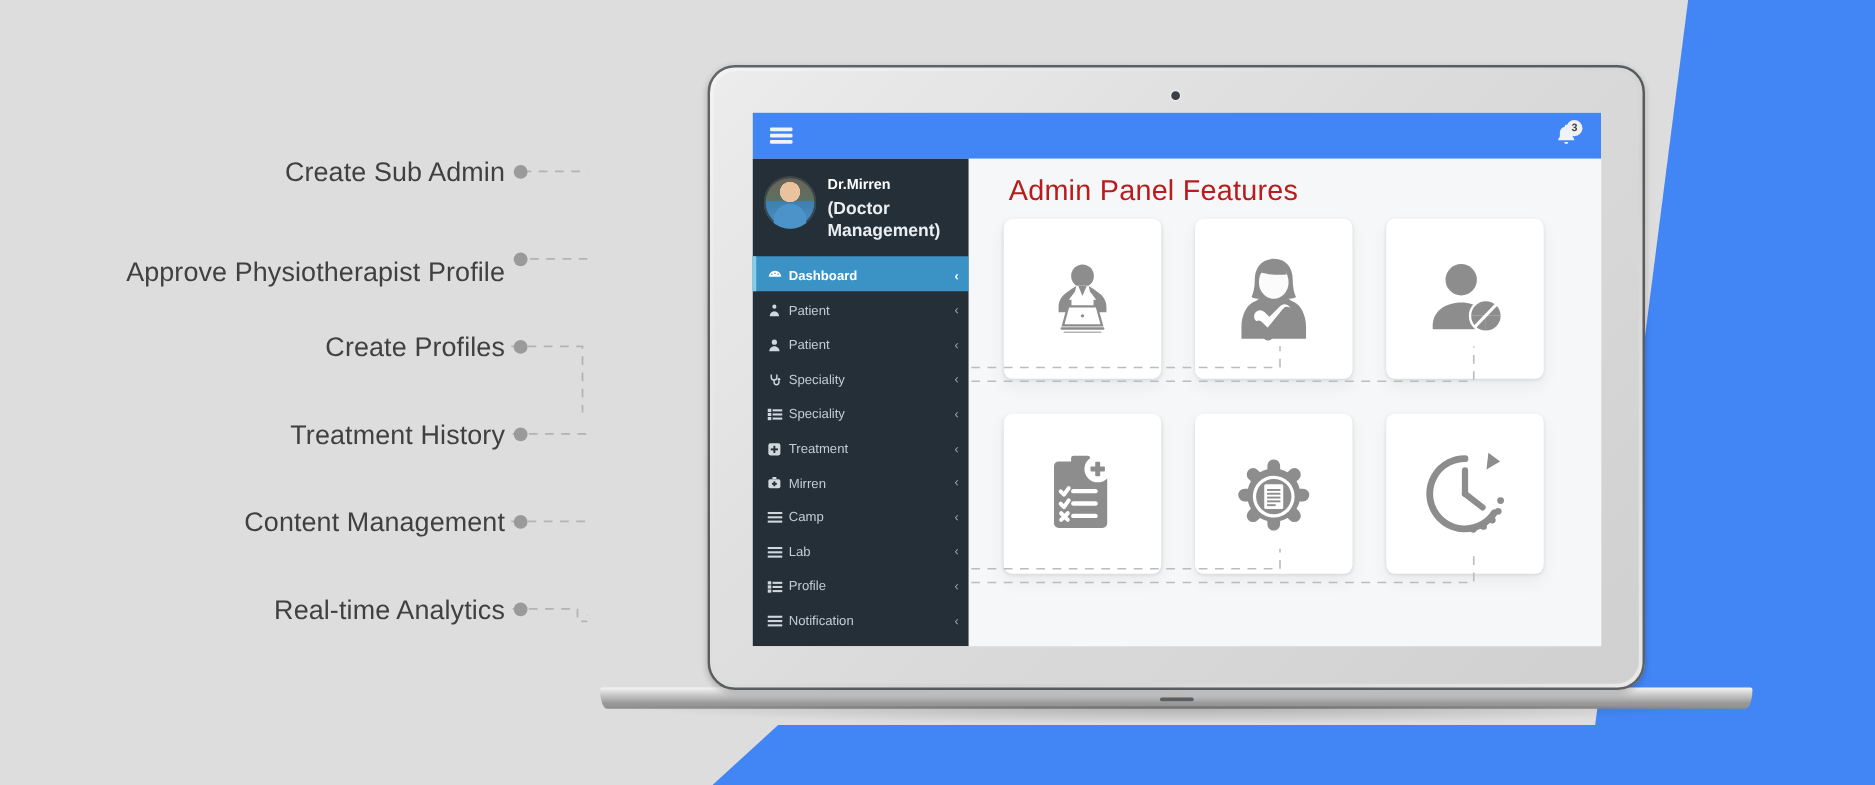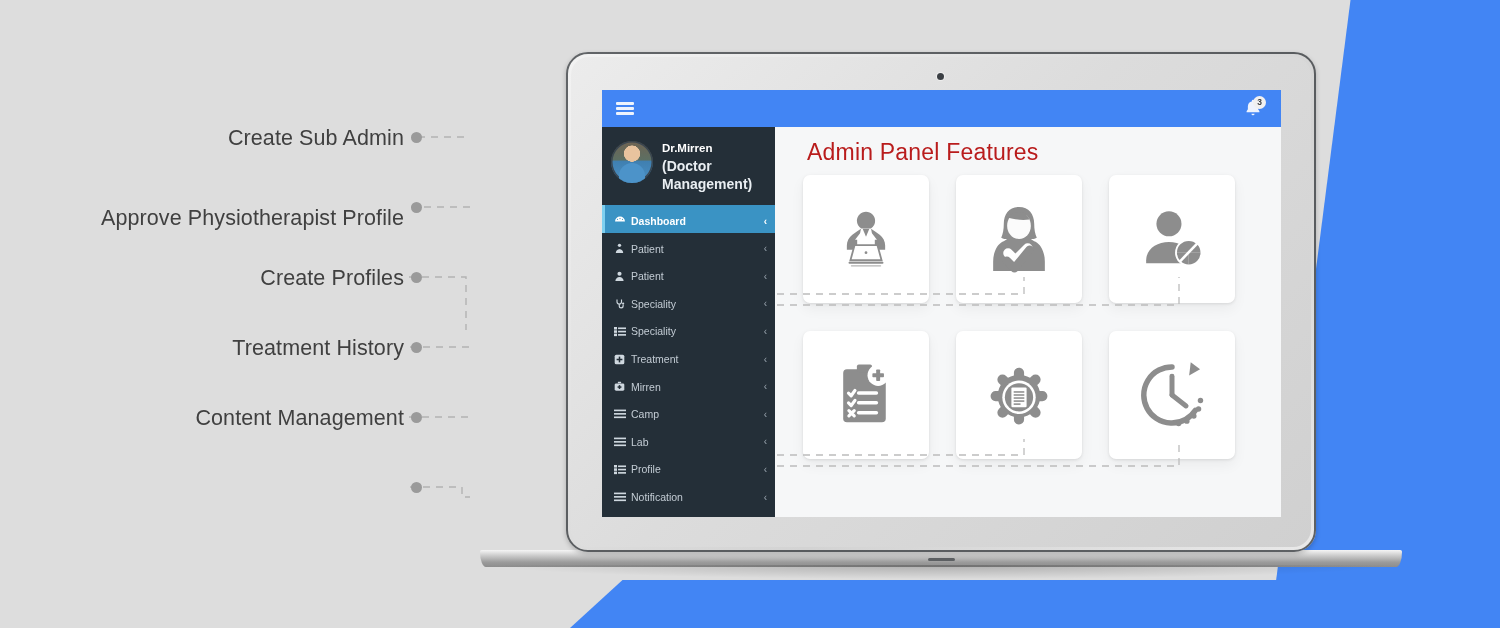--- a/index.html
+++ b/index.html
@@ -241,20 +241,21 @@
 
     <div class="label-row" style="top:268px;">Create Profiles</div>
     <div class="dot" style="top:272px;"></div>
 
     <div class="label-row" style="top:338px;margin-left:19px;">Treatment History</div>
     <div class="dot" style="top:342px;"></div>
 
     <div class="label-row" style="top:408px;">Content Management</div>
     <div class="dot" style="top:412px;"></div>
 
+    <div class="label-row" style="top:478px;">Real-time  Analytics</div>
     <div class="dot" style="top:482px;"></div>
   </div>
 
   <div id="laptop">
 
     <div class="base">
       <div class="base-top">
         <div class="base-notch"></div>
       </div>
       <div class="base-shadow"></div>

